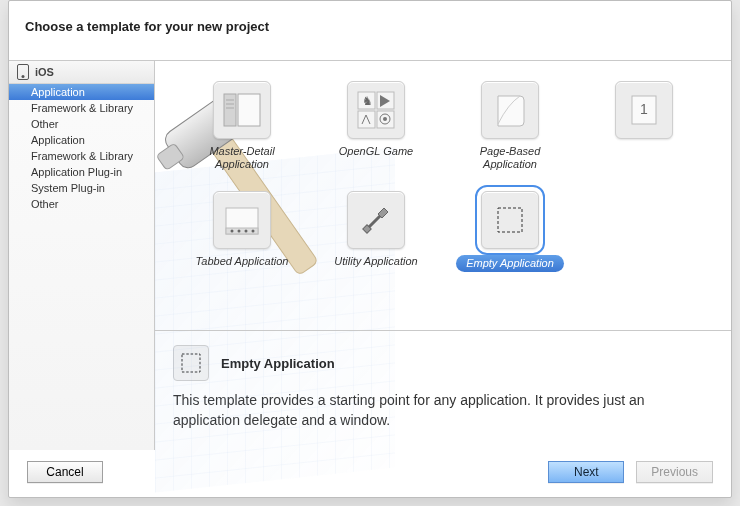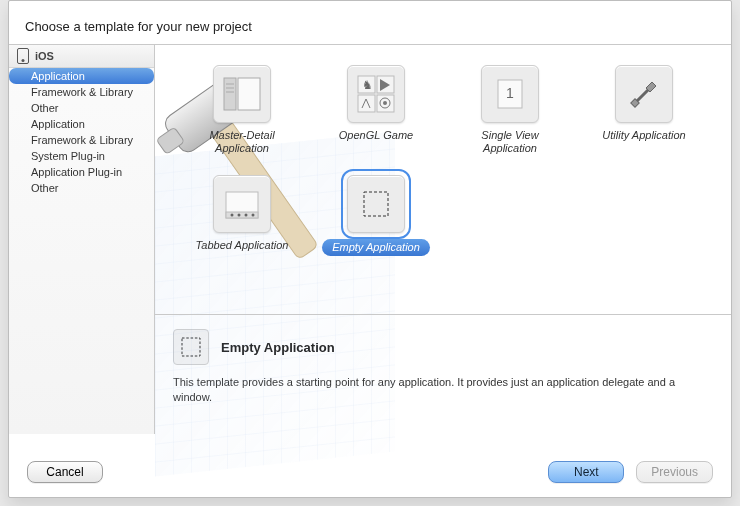--- a/index.html
+++ b/index.html
@@ -17,28 +17,29 @@
   border-radius: 2px;
   margin: 0 8px 0 8px;
   padding: 0;
   height: 498px;
   position: relative;
   box-shadow: 0 8px 16px rgba(0,0,0,0.1);
 }
 .title-row {
   padding: 18px 16px 10px 16px;
   font-size: 13px;
-  font-weight: normal;
+  font-weight: bold;
   color: #222;
 }
 .main {
   display: flex;
   border-top: 1px solid #c9c9c9;
   height: 390px;
   position: relative;
+  margin-top: 16px;
 }
 .sidebar {
   width: 146px;
   background: linear-gradient(#fbfbfb,#f4f4f4);
   border-right: 1px solid #c9c9c9;
   overflow: hidden;
 }
 .section-header {
   display: flex;
   align-items: center;
@@ -48,21 +49,20 @@
   color: #444;
   background: linear-gradient(#f8f8f8,#eaeaea);
   border-top: 1px solid #d5d5d5;
   border-bottom: 1px solid #d5d5d5;
 }
 .section-header:first-child { border-top: none; }
 .sidebar-item {
   padding: 2px 8px 2px 22px;
   color: #333;
   cursor: pointer;
-  border-radius: 7px;
 }
 .sidebar-item.selected {
   background: linear-gradient(#6ea7e6,#3d7bd8);
   color: #fff;
 }
 .content {
   flex: 1;
   position: relative;
   background: #fff;
 }
@@ -150,40 +150,40 @@
   border-radius: 4px;
   background: #f2f2f2;
   display: flex; align-items:center; justify-content:center;
 }
 .detail-title {
   font-weight: bold;
   font-size: 13px;
   color: #222;
 }
 .detail-desc {
-  font-size: 11px;
+  font-size: 14px;
   color: #333;
   line-height: 1.4;
 }
 .buttons {
   position: absolute;
   left: 0; right: 0;
   bottom: 0;
   padding: 14px 18px 14px 18px;
   display: flex;
   gap: 12px;
   align-items: center;
 }
 .spacer { flex: 1; }
 .btn {
   min-width: 76px;
   padding: 3px 14px;
   font-size: 12px;
   border: 1px solid #9f9f9f;
-  border-radius: 8px;
+  border-radius: 0;
   background: linear-gradient(#fdfdfd,#e7e7e7);
   box-shadow: 0 1px 0 rgba(0,0,0,0.06);
   cursor: pointer;
   text-align: center;
 }
 .btn.default {
   background: linear-gradient(#bfe0ff,#7db6f5);
   border-color: #5a8fd4;
   color: #123;
 }
@@ -233,24 +233,24 @@
         <span>Other</span>
       </div>
 
       <div class="sidebar-item">
         <span>Application</span>
       </div>
       <div class="sidebar-item">
         <span>Framework &amp; Library</span>
       </div>
       <div class="sidebar-item">
+        <span>Application Plug-in</span>
+      </div>
+      <div class="sidebar-item">
         <span>System Plug-in</span>
-      </div>
-      <div class="sidebar-item">
-        <span>Application Plug-in</span>
       </div>
       <div class="sidebar-item">
         <span>Other</span>
       </div>
     </div>
 
     <div class="content">
       <div class="blueprint-bg"></div>
       <svg class="hammer" viewBox="0 0 260 260">
         <g transform="rotate(-35 130 130)">
@@ -291,57 +291,65 @@
               <rect x="2" y="21" width="17" height="17" fill="#f4f4f4" stroke="#bbb"></rect>
                 <path d="M6 34 l4 -9 l4 9" stroke="#777" fill="none"></path>
               <rect x="21" y="21" width="17" height="17" fill="#f4f4f4" stroke="#bbb"></rect>
                 <circle cx="29" cy="29" r="5" fill="none" stroke="#777"></circle>
                 <circle cx="29" cy="29" r="2" fill="#777"></circle>
             </svg>
           </div>
           <div class="template-label">OpenGL Game</div>
         </div>
 
+        <div class="template-cell">
+          <div class="template-icon">
+            <svg width="40" height="40">
+                <path d="M8 6 h22 q4 0 4 4 v22 q0 4 -4 4 h-22 z" fill="#fafafa" stroke="#bbb"></path>
+                <path d="M30 6 q-12 8 -22 28" fill="none" stroke="#ccc"></path>
+              </svg>
+          </div>
+          <div class="template-label">Page-Based Application</div>
+        </div>
 
         <div class="template-cell">
           <div class="template-icon">
             <svg width="40" height="40">
                 <rect x="8" y="6" width="24" height="28" fill="#fafafa" stroke="#bbb"></rect>
                 <text x="16" y="24" font-size="14" fill="#666">1</text>
               </svg>
           </div>
-          <div class="template-label">Single View Application</div>
-        </div>
-
-        <div class="template-cell">
-          <div class="template-icon">
-            <svg width="40" height="40">
-                <path d="M10 30 l14 -14" stroke="#666" stroke-width="3"></path>
-                <path d="M22 14 l6 -6 l4 4 l-6 6 z" fill="#999" stroke="#666"></path>
-                <rect x="8" y="26" width="6" height="6" fill="#999" stroke="#666" transform="rotate(45 11 29)"></rect>
-              </svg>
-          </div>
-          <div class="template-label">Utility Application</div>
         </div>
 
         <div class="template-cell">
           <div class="template-icon">
             <svg width="40" height="40">
                 <rect x="4" y="8" width="32" height="26" fill="#fafafa" stroke="#bbb"></rect>
                 <rect x="4" y="28" width="32" height="6" fill="#ddd" stroke="#bbb"></rect>
                 <circle cx="10" cy="31" r="1.5" fill="#666"></circle>
                 <circle cx="17" cy="31" r="1.5" fill="#666"></circle>
                 <circle cx="24" cy="31" r="1.5" fill="#666"></circle>
                 <circle cx="31" cy="31" r="1.5" fill="#666"></circle>
               </svg>
           </div>
           <div class="template-label">Tabbed Application</div>
         </div>
 
         <div class="template-cell">
+          <div class="template-icon">
+            <svg width="40" height="40">
+                <path d="M10 30 l14 -14" stroke="#666" stroke-width="3"></path>
+                <path d="M22 14 l6 -6 l4 4 l-6 6 z" fill="#999" stroke="#666"></path>
+                <rect x="8" y="26" width="6" height="6" fill="#999" stroke="#666" transform="rotate(45 11 29)"></rect>
+              </svg>
+          </div>
+          <div class="template-label">Utility Application</div>
+        </div>
+
+        <div class="template-cell">
           <div class="template-icon selected">
             <svg width="40" height="40">
                 <rect x="8" y="8" width="24" height="24" fill="none" stroke="#333" stroke-dasharray="3 2"></rect>
               </svg>
           </div>
           <div class="template-label selected">Empty Application</div>
         </div>
 
       </div>
 

